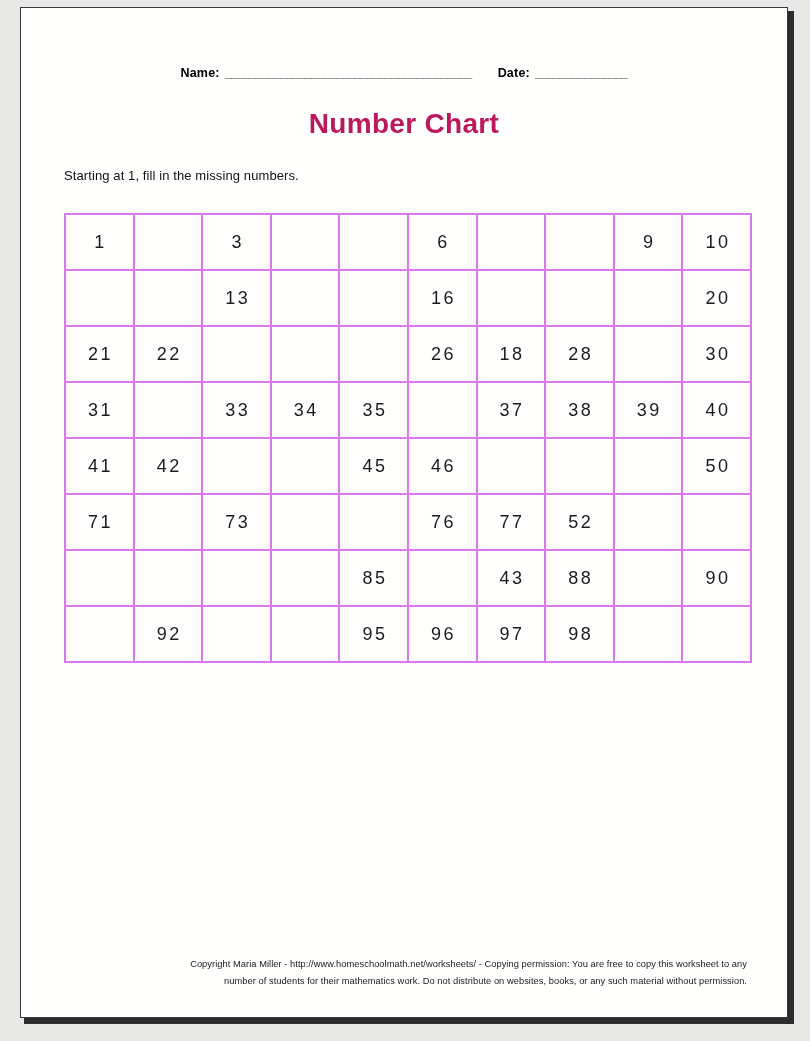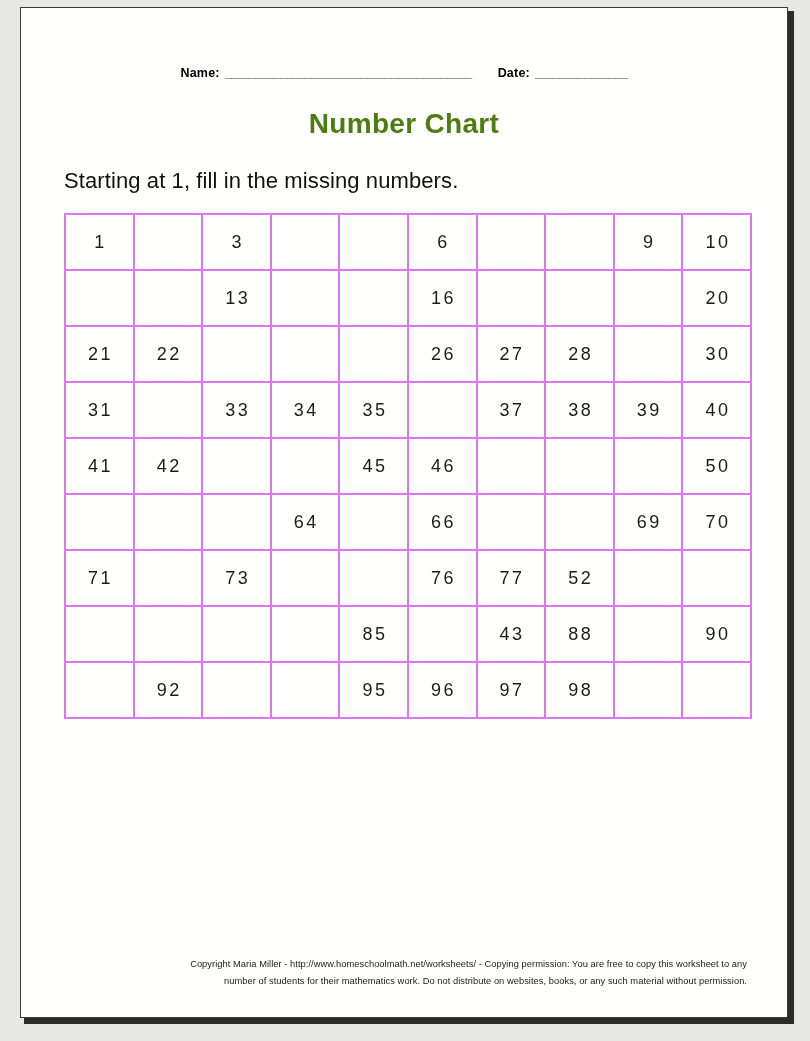--- a/index.html
+++ b/index.html
@@ -66,30 +66,30 @@
 
   
   .title {
     position: absolute;
     top: 100px;
     left: 0;
     width: 100%;
     text-align: center;
     font-size: 28px;
     font-weight: bold;
-    color: #4d7c0f;
+    color: #be185d;
     letter-spacing: 0.3px;
   }
 
   
   .instructions {
     position: absolute;
     top: 160px;
     left: 43px;
-    font-size: 22px;
+    font-size: 13px;
     color: #111;
     letter-spacing: 0.1px;
   }
 
   
   .grid-wrap {
     position: absolute;
     left: 43px;
     top: 205px;
     width: 688px;
@@ -173,21 +173,21 @@
             <td></td>
             <td>20</td>
           </tr>
           <tr>
             <td>21</td>
             <td>22</td>
             <td></td>
             <td></td>
             <td></td>
             <td>26</td>
-            <td>27</td>
+            <td>18</td>
             <td>28</td>
             <td></td>
             <td>30</td>
           </tr>
           <tr>
             <td>31</td>
             <td></td>
             <td>33</td>
             <td>34</td>
             <td>35</td>
@@ -203,32 +203,20 @@
             <td></td>
             <td></td>
             <td>45</td>
             <td>46</td>
             <td></td>
             <td></td>
             <td></td>
             <td>50</td>
           </tr>
           <tr>
-            <td></td>
-            <td></td>
-            <td></td>
-            <td>64</td>
-            <td></td>
-            <td>66</td>
-            <td></td>
-            <td></td>
-            <td>69</td>
-            <td>70</td>
-          </tr>
-          <tr>
             <td>71</td>
             <td></td>
             <td>73</td>
             <td></td>
             <td></td>
             <td>76</td>
             <td>77</td>
             <td>52</td>
             <td></td>
             <td></td>

